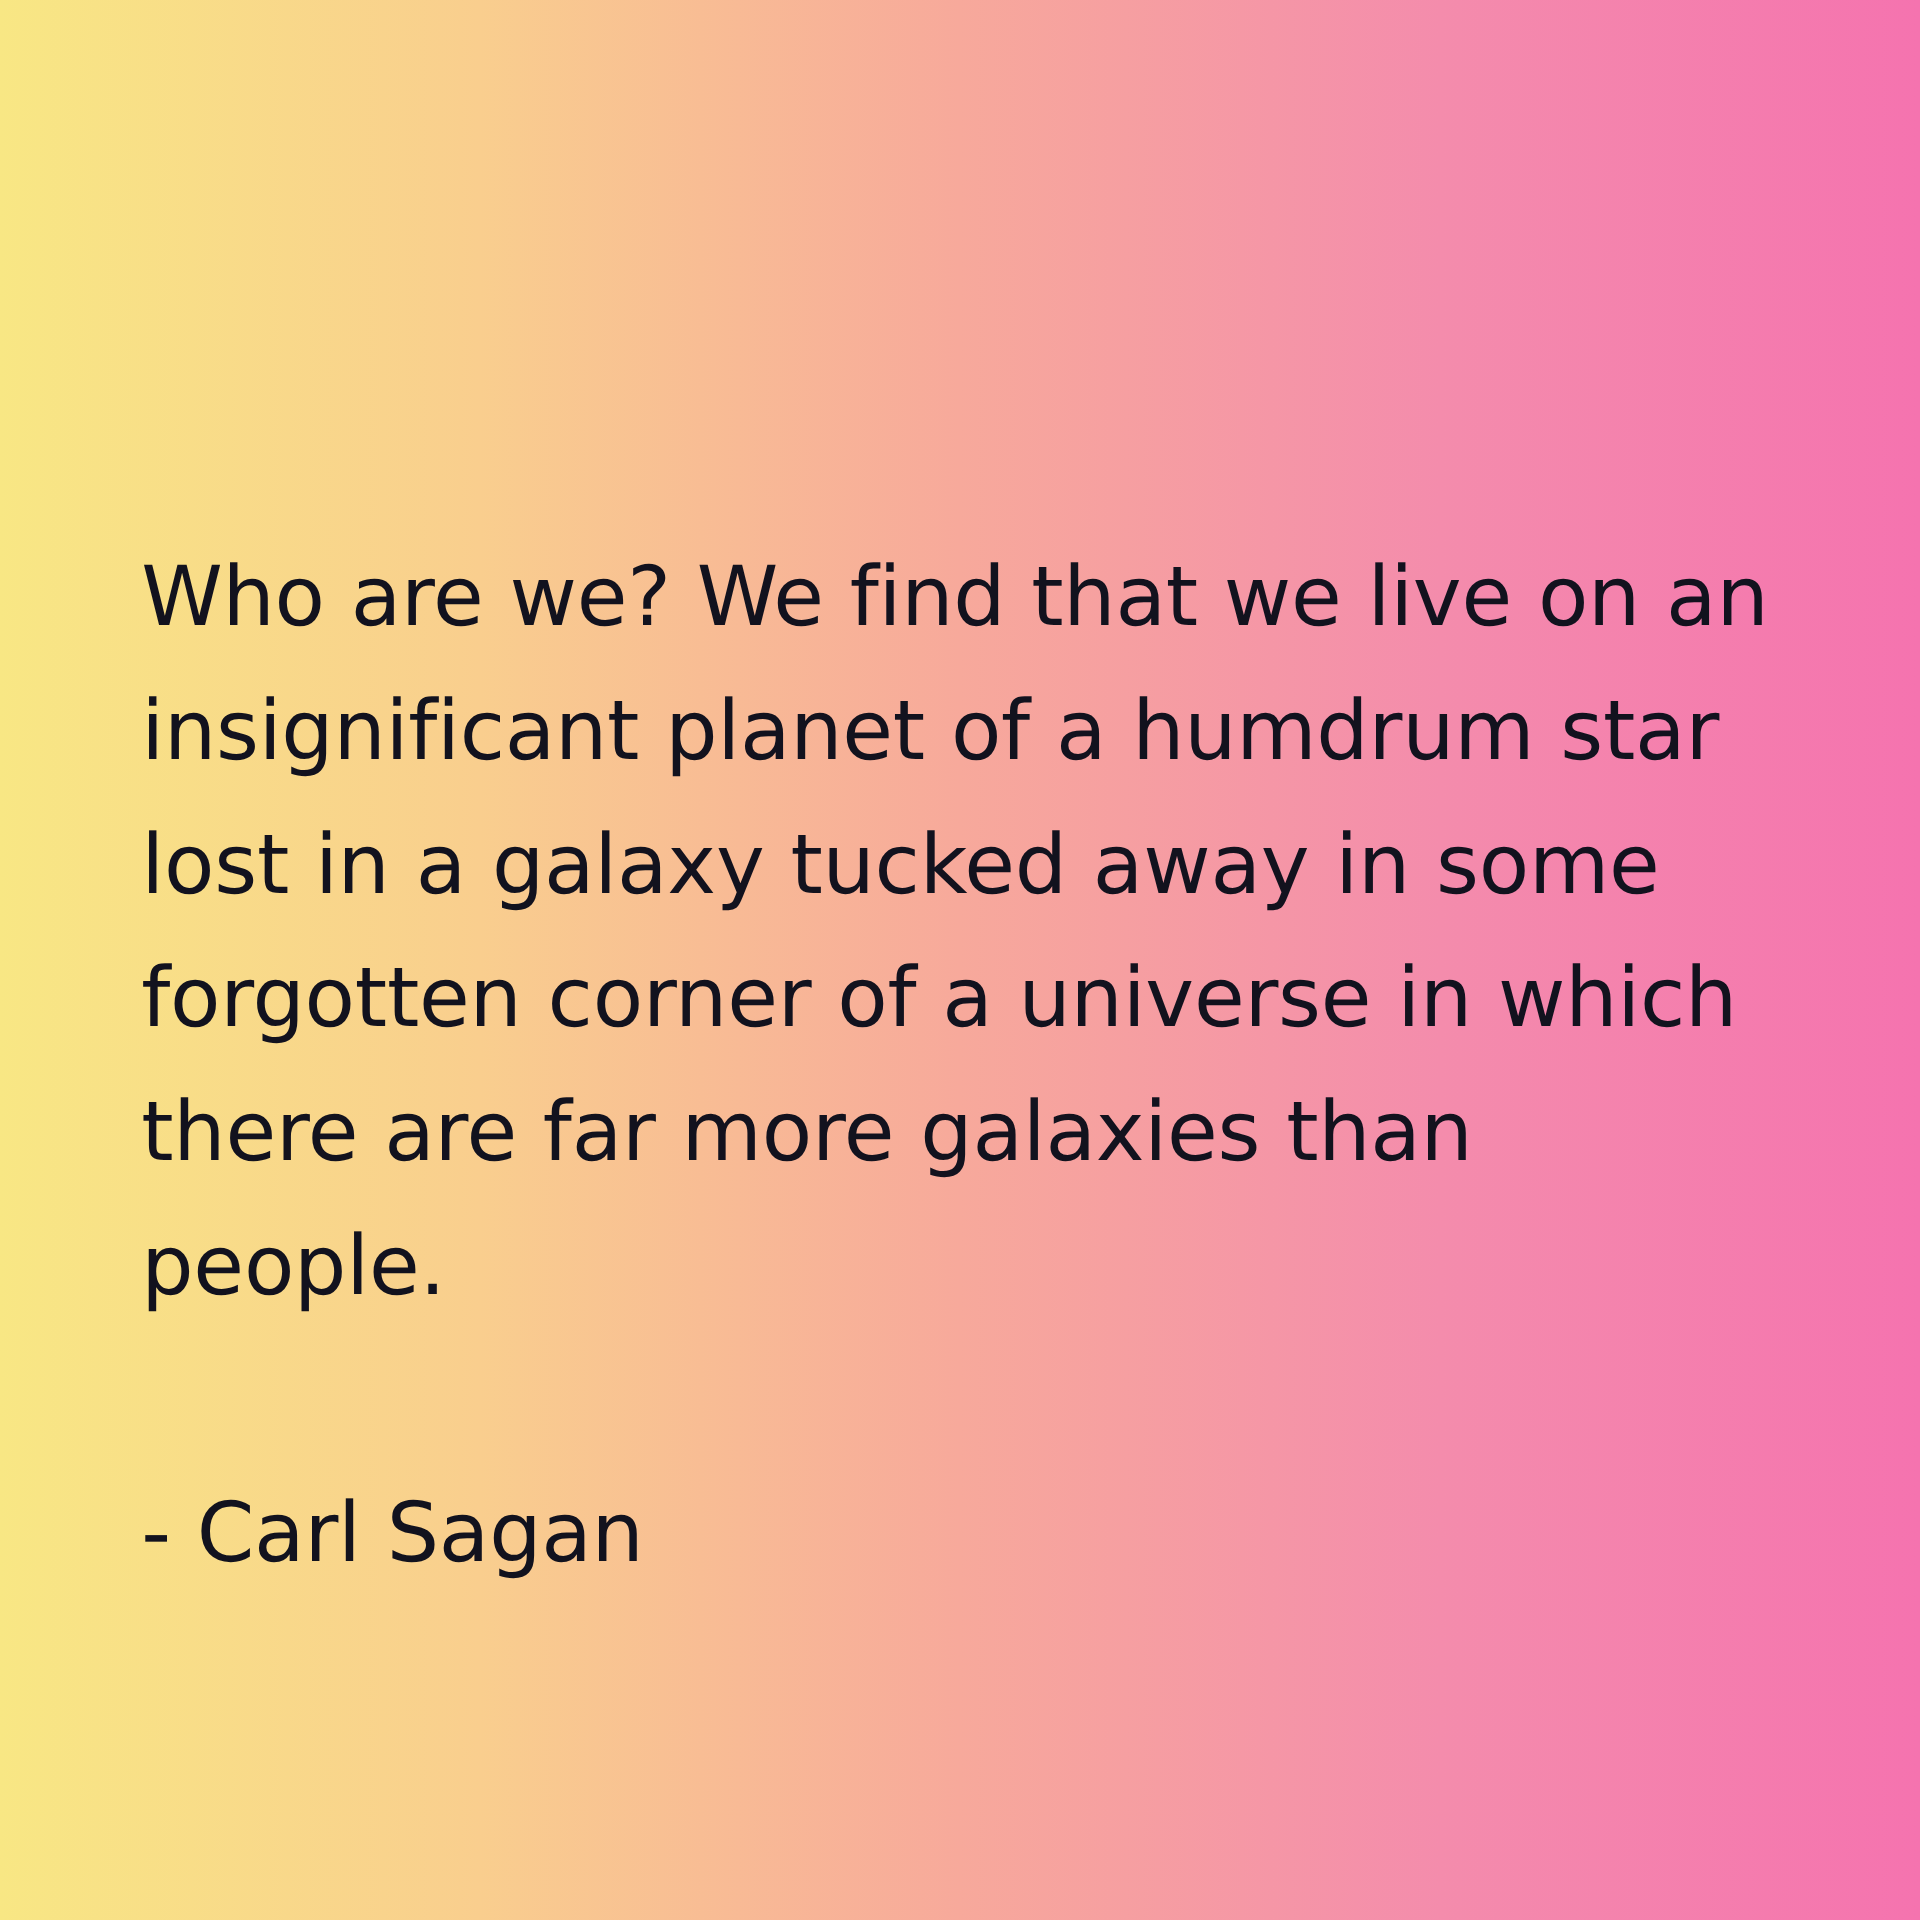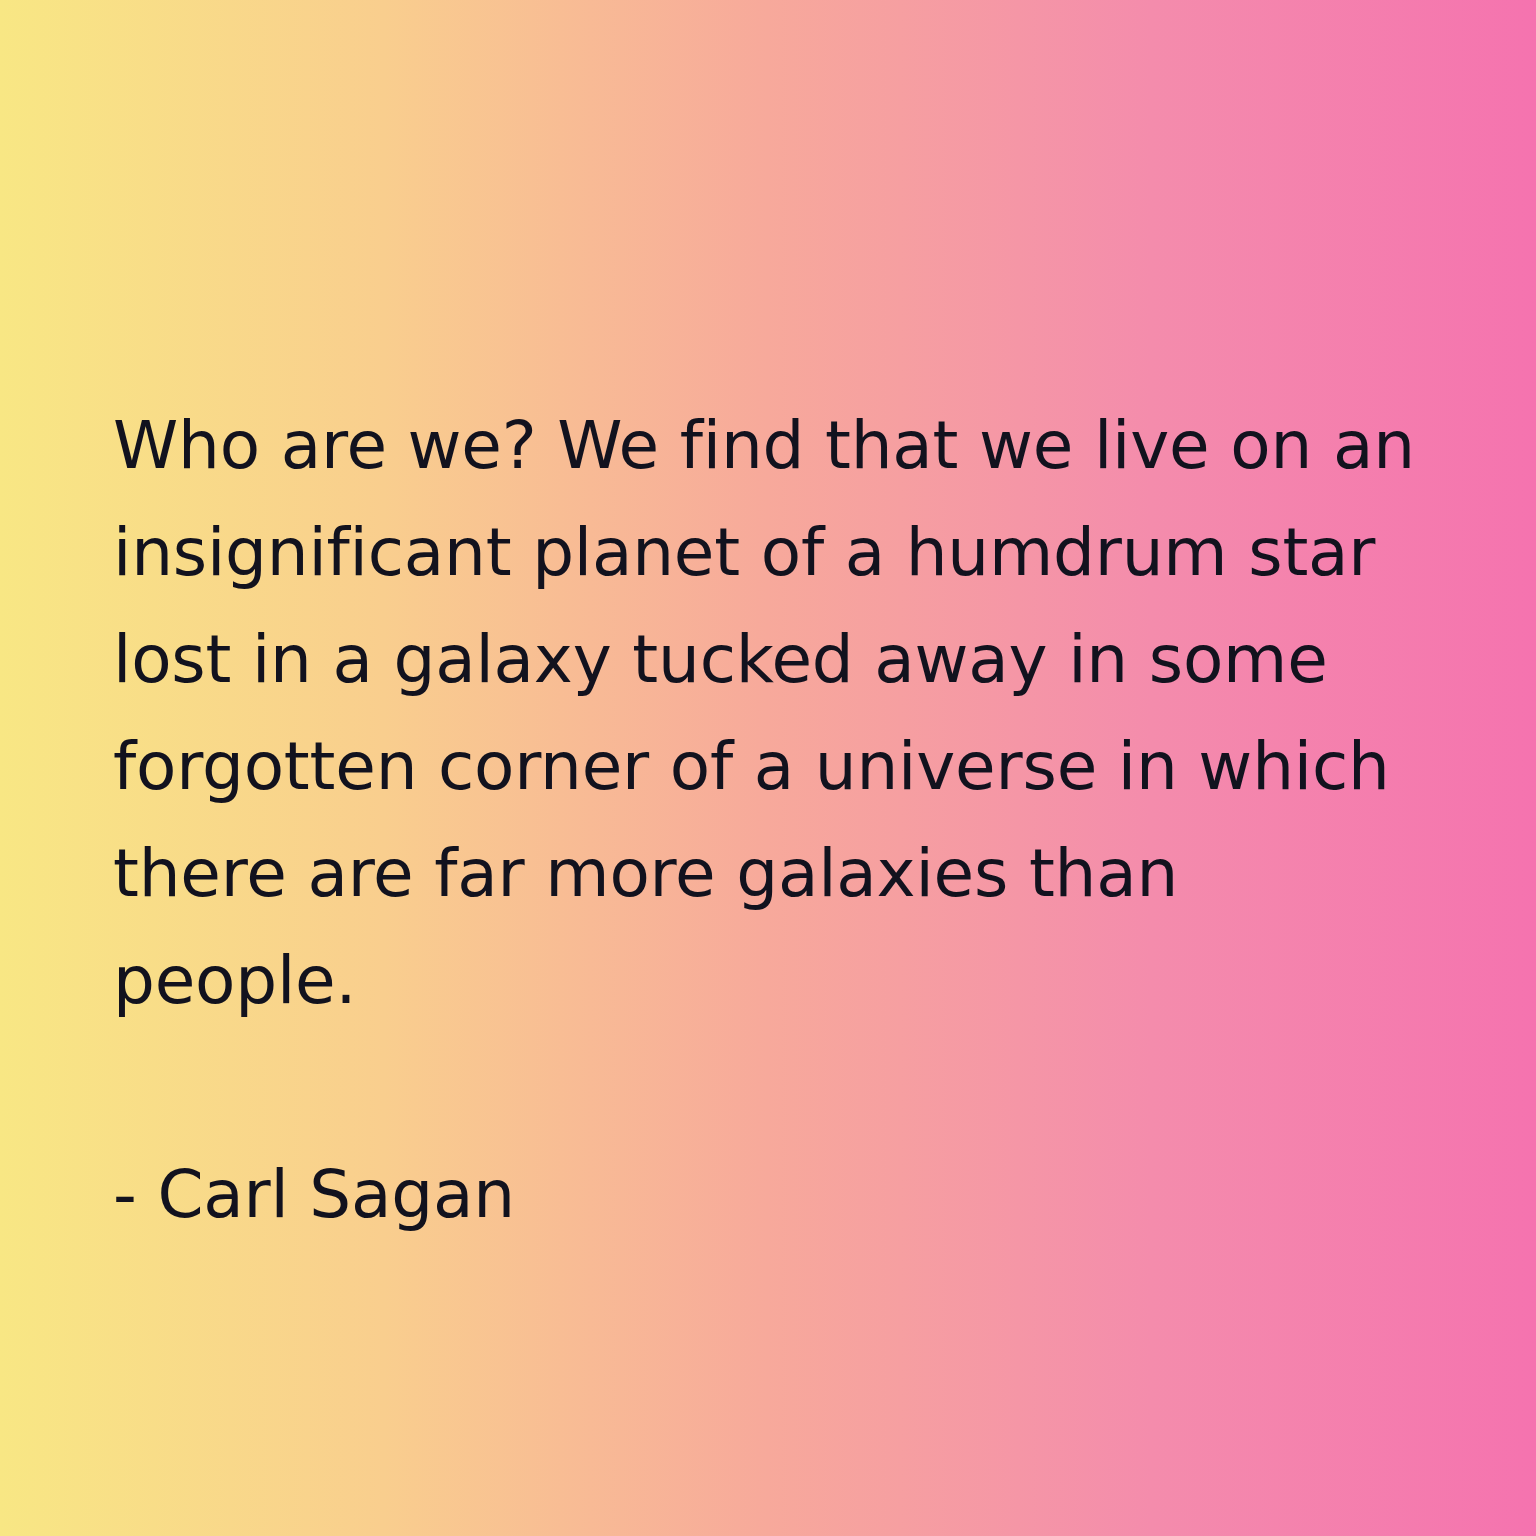--- a/index.html
+++ b/index.html
@@ -27,21 +27,21 @@
       #f7a99b 50%,
       #f48cac 75%,
       #f573af 100%
     );
     overflow: hidden;
   }
 
   #quote-text-block {
     position: absolute;
     left: 113px;
-    top: 392px;
+    top: 424px;
     width: 1320px;
     margin: 0;
     padding: 0;
     white-space: pre-wrap;
     word-wrap: break-word;
     font-family: "DejaVu Sans", "Liberation Sans", sans-serif;
     font-size: 66px;
     line-height: 107px;
     font-weight: 400;
     font-style: normal;

